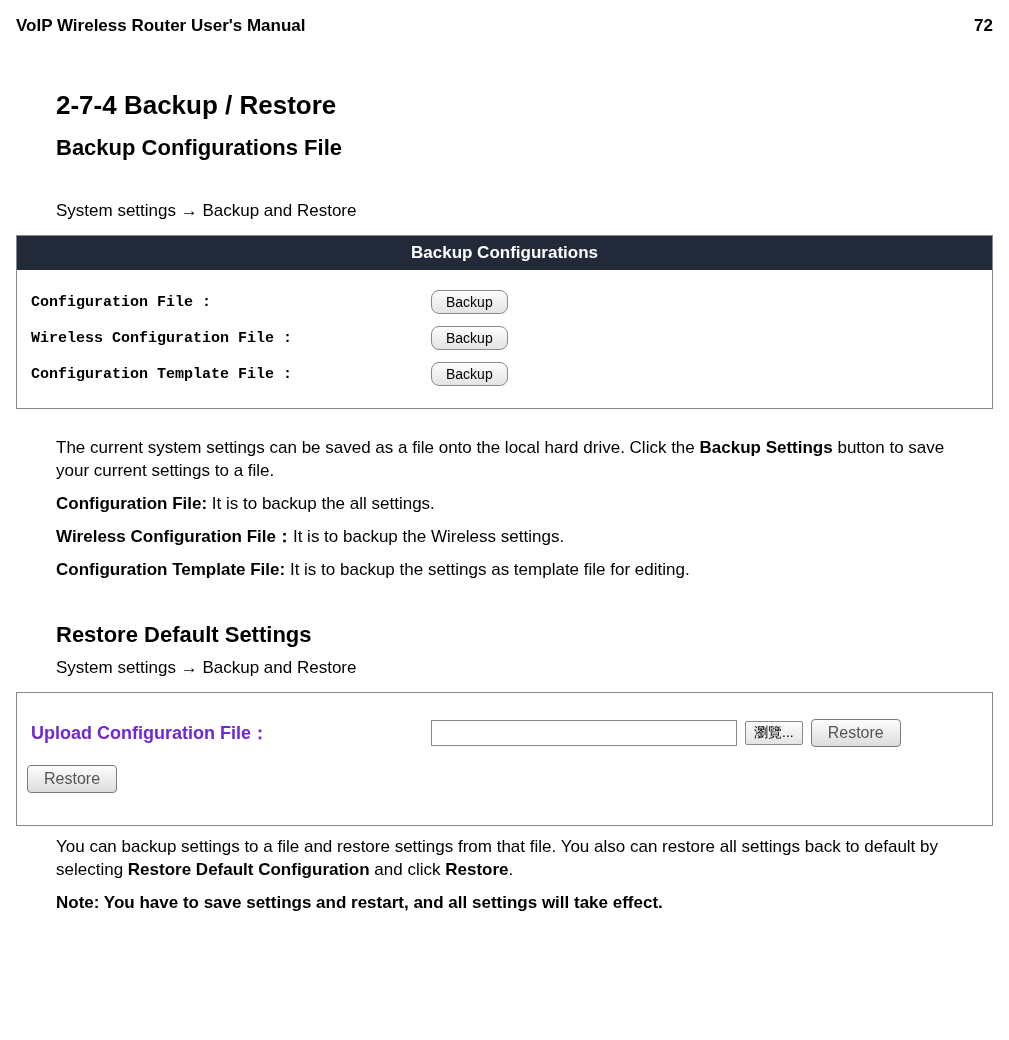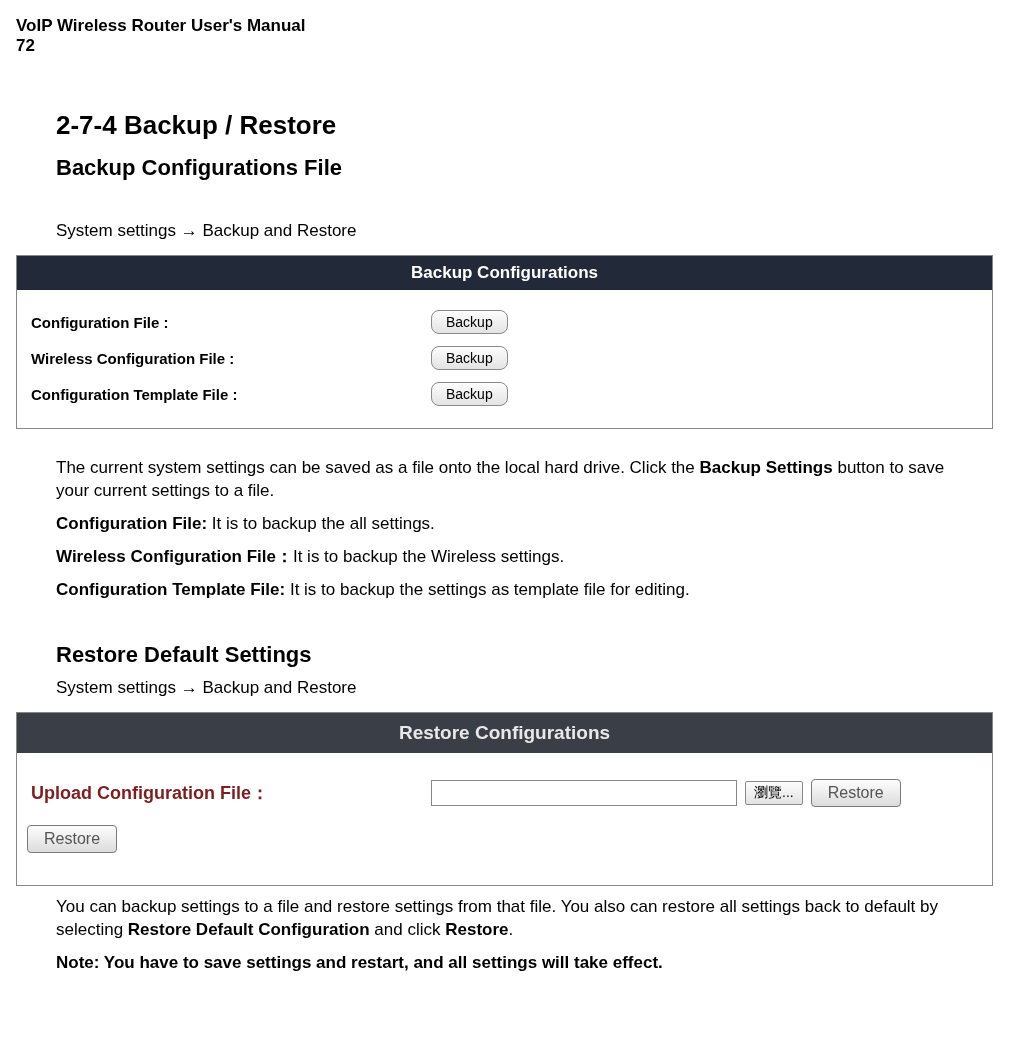--- a/index.html
+++ b/index.html
@@ -10,21 +10,20 @@
     background: #fff;
     width: 1009px;
     box-sizing: border-box;
   }
   .header-row {
     display: flex;
     justify-content: space-between;
     font-weight: bold;
     font-size: 17px;
     margin-bottom: 54px;
-    flex-direction: column;
   }
   .content {
     margin: 0 40px;
   }
   h1.section-hdr {
     font-size: 26px;
     margin: 0 0 14px 0;
     font-weight: bold;
   }
   h2.sub-hdr {
@@ -56,21 +55,21 @@
   .panel-row {
     display: flex;
     align-items: center;
     margin: 6px 0 12px 0;
   }
   .panel-label {
     flex: 0 0 400px;
     font-weight: bold;
     font-size: 15px;
     padding-left: 6px;
-    font-family: Liberation Sans, sans-serif;
+    font-family: Liberation Mono, monospace;
   }
   .panel-controls {
     display: flex;
     align-items: center;
     gap: 8px;
   }
   .btn {
     background: linear-gradient(#fdfdfd, #e3e3e3);
     border: 1px solid #8a8a8a;
     border-radius: 8px;
@@ -116,21 +115,21 @@
   }
   .restore-row {
     display: flex;
     align-items: center;
     margin: 8px 0 18px 0;
   }
   .restore-label {
     flex: 0 0 400px;
     font-weight: bold;
     font-size: 18px;
-    color: #7f1d1d;
+    color: #6d28d9;
     padding-left: 4px;
     font-family: "Segoe UI", Tahoma, sans-serif;
   }
   .grey-btn {
     background: linear-gradient(#fdfdfd, #dcdcdc);
     border: 1px solid #7a7a7a;
     border-radius: 4px;
     padding: 4px 16px;
     font-size: 16px;
     color: #555;
@@ -186,21 +185,20 @@
     <span class="bold">Wireless Configuration File：</span><span>It is to backup the Wireless settings.</span>
   </p>
   <p class="body-text">
     <span class="bold">Configuration Template File:</span><span> It is to backup the settings as template file for editing.</span>
   </p>
 
   <h2 class="sub-hdr" style="margin-top:40px;margin-bottom:10px;">Restore Default Settings</h2>
   <div class="path-line">System settings  →    Backup and Restore</div>
 
   <div class="restore-panel">
-    <div class="restore-title">Restore Configurations</div>
     <div class="restore-body">
       <div class="restore-row">
         <div class="restore-label">Upload Configuration File：</div>
         <div class="panel-controls">
           <input class="file-input" type="text" readonly="" style="">
           <button class="browse-btn">瀏覽...</button>
           <button class="grey-btn">Restore</button>
         </div>
       </div>
       <div class="restore-row">

